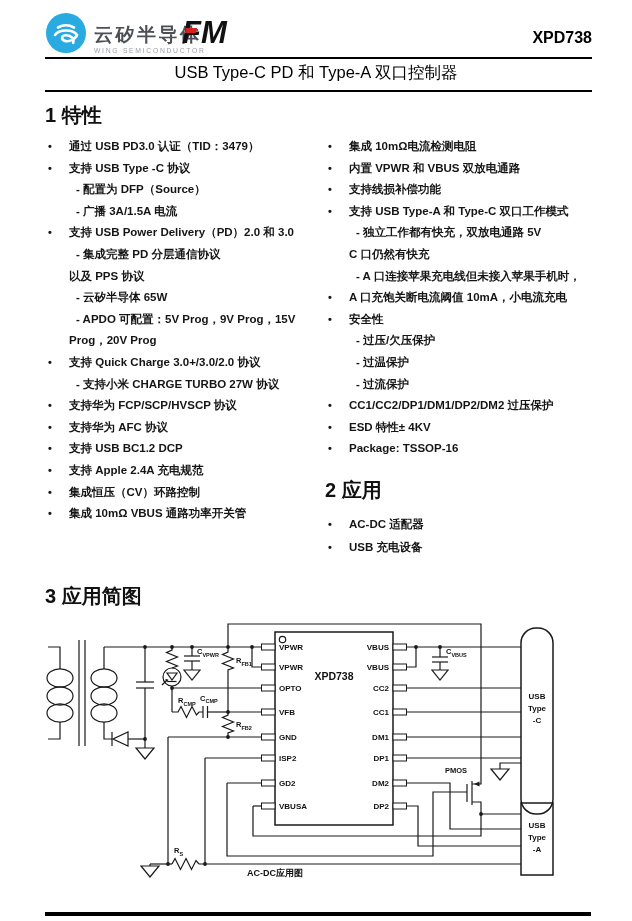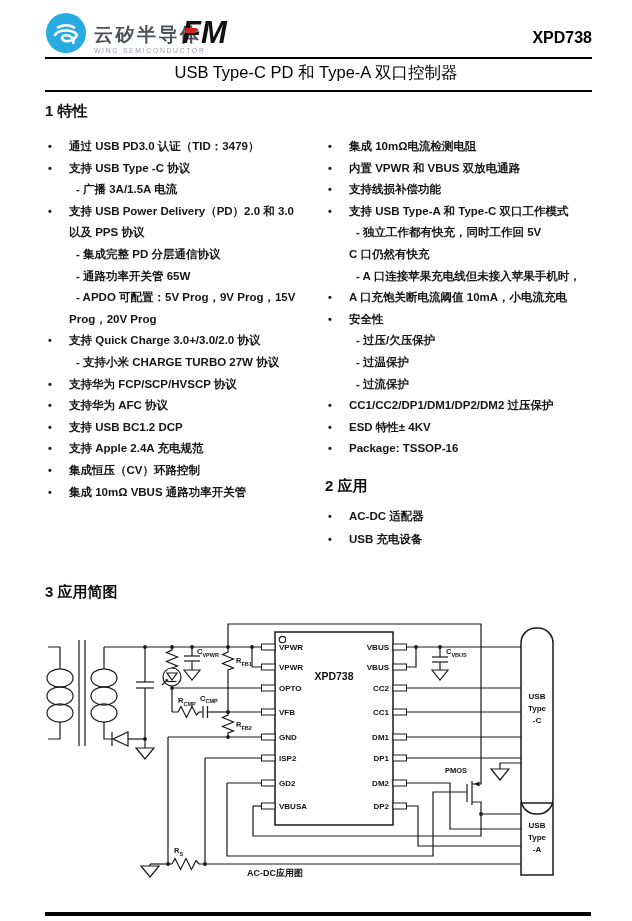--- a/index.html
+++ b/index.html
@@ -10,21 +10,21 @@
   .wing-text{margin-left:7px;}
   .company-cn{font-size:19px;font-weight:bold;color:#4d5156;letter-spacing:2.5px;line-height:20px;margin-top:14px;}
   .company-en{font-size:6.8px;color:#9aa0a6;letter-spacing:1.7px;margin-top:2px;}
   .fm-logo{position:absolute;left:178px;top:12px;}
   .part-number{position:absolute;right:40px;top:29px;font-size:16px;font-weight:bold;color:#000;}
   .rule{position:absolute;left:45px;width:547px;height:2px;background:#000;}
   .r1{top:57px;} .r2{top:90px;}
   .doc-title{position:absolute;left:0;right:0;top:62px;text-align:center;
              font-size:16.5px;font-weight:normal;color:#000;}
   
-  .h-sec{font-size:15px;font-weight:bold;color:#111;}
+  .h-sec{font-size:20px;font-weight:bold;color:#111;}
   .h1{position:absolute;left:45px;top:102px;}
   .h3{position:absolute;left:45px;top:583px;}
   .h2{margin:17px 0 9px 0;}
   
   .col{position:absolute;top:136px;font-size:11.5px;font-weight:600;}
   .col-left{left:45px;width:272px;}
   .col-right{left:325px;width:280px;}
   .ln{position:relative;padding-left:24px;line-height:21.6px;white-space:nowrap;}
   .ln .mk{position:absolute;left:3px;font-size:11px;}
   .ln.s{padding-left:31px;}
@@ -73,43 +73,44 @@
   <div class="part-number">XPD738</div>
 
   <div class="rule r1"></div>
   <div class="doc-title">USB Type-C PD 和 Type-A 双口控制器</div>
   <div class="rule r2"></div>
 
   <div class="h-sec h1">1  特性</div>
   <div class="col col-left">
       <div class="ln b"><span class="mk">•</span><span>通过 USB PD3.0 认证（TID：3479）</span></div>
       <div class="ln b"><span class="mk">•</span><span>支持 USB Type -C 协议</span></div>
+      <div class="ln s"><span>- 配置为 DFP（Source）</span></div>
       <div class="ln s"><span>- 广播 3A/1.5A 电流</span></div>
       <div class="ln b"><span class="mk">•</span><span>支持 USB Power Delivery（PD）2.0 和 3.0</span></div>
+      <div class="ln s"><span>- 集成完整 PD 分层通信协议</span></div>
       <div class="ln c"><span>以及 PPS 协议</span></div>
-      <div class="ln s"><span>- 集成完整 PD 分层通信协议</span></div>
-      <div class="ln s"><span>- 通路功率开关管 65W</span></div>
+      <div class="ln s"><span>- 云矽半导体 65W</span></div>
       <div class="ln s"><span>- APDO 可配置：5V Prog，9V Prog，15V</span></div>
       <div class="ln c"><span>Prog，20V Prog</span></div>
       <div class="ln b"><span class="mk">•</span><span>支持 Quick Charge 3.0+/3.0/2.0 协议</span></div>
       <div class="ln s"><span>- 支持小米 CHARGE TURBO 27W 协议</span></div>
       <div class="ln b"><span class="mk">•</span><span>支持华为 FCP/SCP/HVSCP 协议</span></div>
       <div class="ln b"><span class="mk">•</span><span>支持华为 AFC 协议</span></div>
       <div class="ln b"><span class="mk">•</span><span>支持 USB BC1.2 DCP</span></div>
       <div class="ln b"><span class="mk">•</span><span>支持 Apple 2.4A 充电规范</span></div>
       <div class="ln b"><span class="mk">•</span><span>集成恒压（CV）环路控制</span></div>
       <div class="ln b"><span class="mk">•</span><span>集成 10mΩ  VBUS 通路功率开关管</span></div>
     </div>
   <div class="col col-right">
     <div>
         <div class="ln b"><span class="mk">•</span><span>集成 10mΩ电流检测电阻</span></div>
         <div class="ln b"><span class="mk">•</span><span>内置 VPWR 和 VBUS  双放电通路</span></div>
         <div class="ln b"><span class="mk">•</span><span>支持线损补偿功能</span></div>
         <div class="ln b"><span class="mk">•</span><span>支持 USB Type-A 和 Type-C 双口工作模式</span></div>
-        <div class="ln s"><span>- 独立工作都有快充，同时工作回 5V</span></div>
+        <div class="ln s"><span>- 独立工作都有快充，双放电通路 5V</span></div>
         <div class="ln c"><span>C 口仍然有快充</span></div>
         <div class="ln s"><span>- A 口连接苹果充电线但未接入苹果手机时，</span></div>
         <div class="ln b"><span class="mk">•</span><span>A 口充饱关断电流阈值 10mA，小电流充电</span></div>
         <div class="ln b"><span class="mk">•</span><span>安全性</span></div>
         <div class="ln s"><span>- 过压/欠压保护</span></div>
         <div class="ln s"><span>- 过温保护</span></div>
         <div class="ln s"><span>- 过流保护</span></div>
         <div class="ln b"><span class="mk">•</span><span>CC1/CC2/DP1/DM1/DP2/DM2 过压保护</span></div>
         <div class="ln b"><span class="mk">•</span><span>ESD 特性±  4KV</span></div>
         <div class="ln b"><span class="mk">•</span><span>Package: TSSOP-16</span></div>

